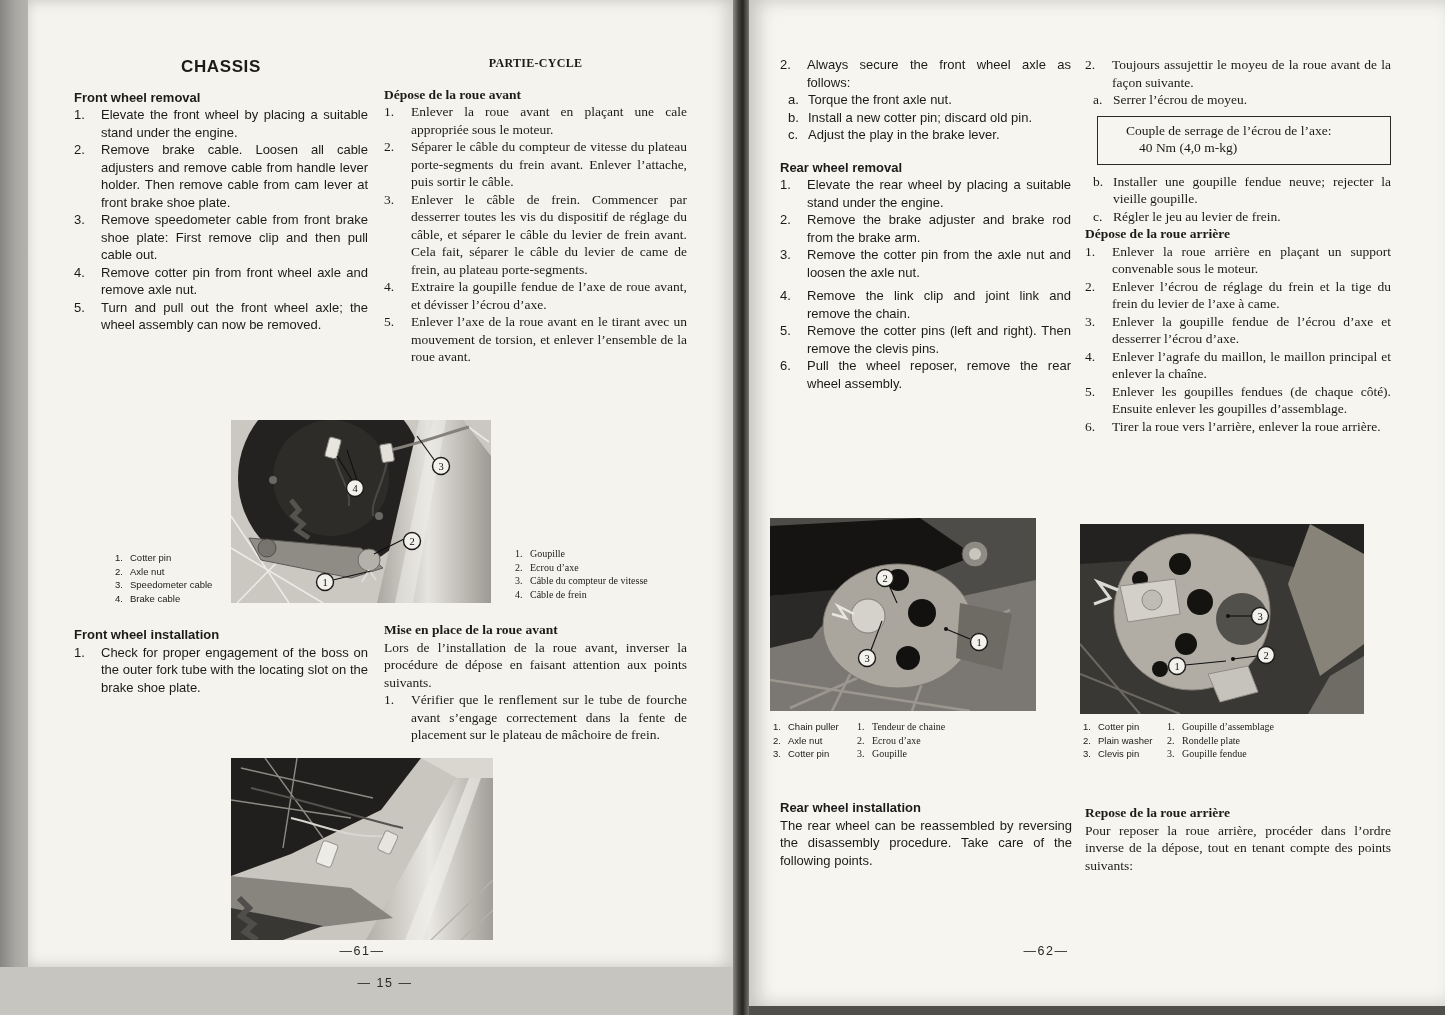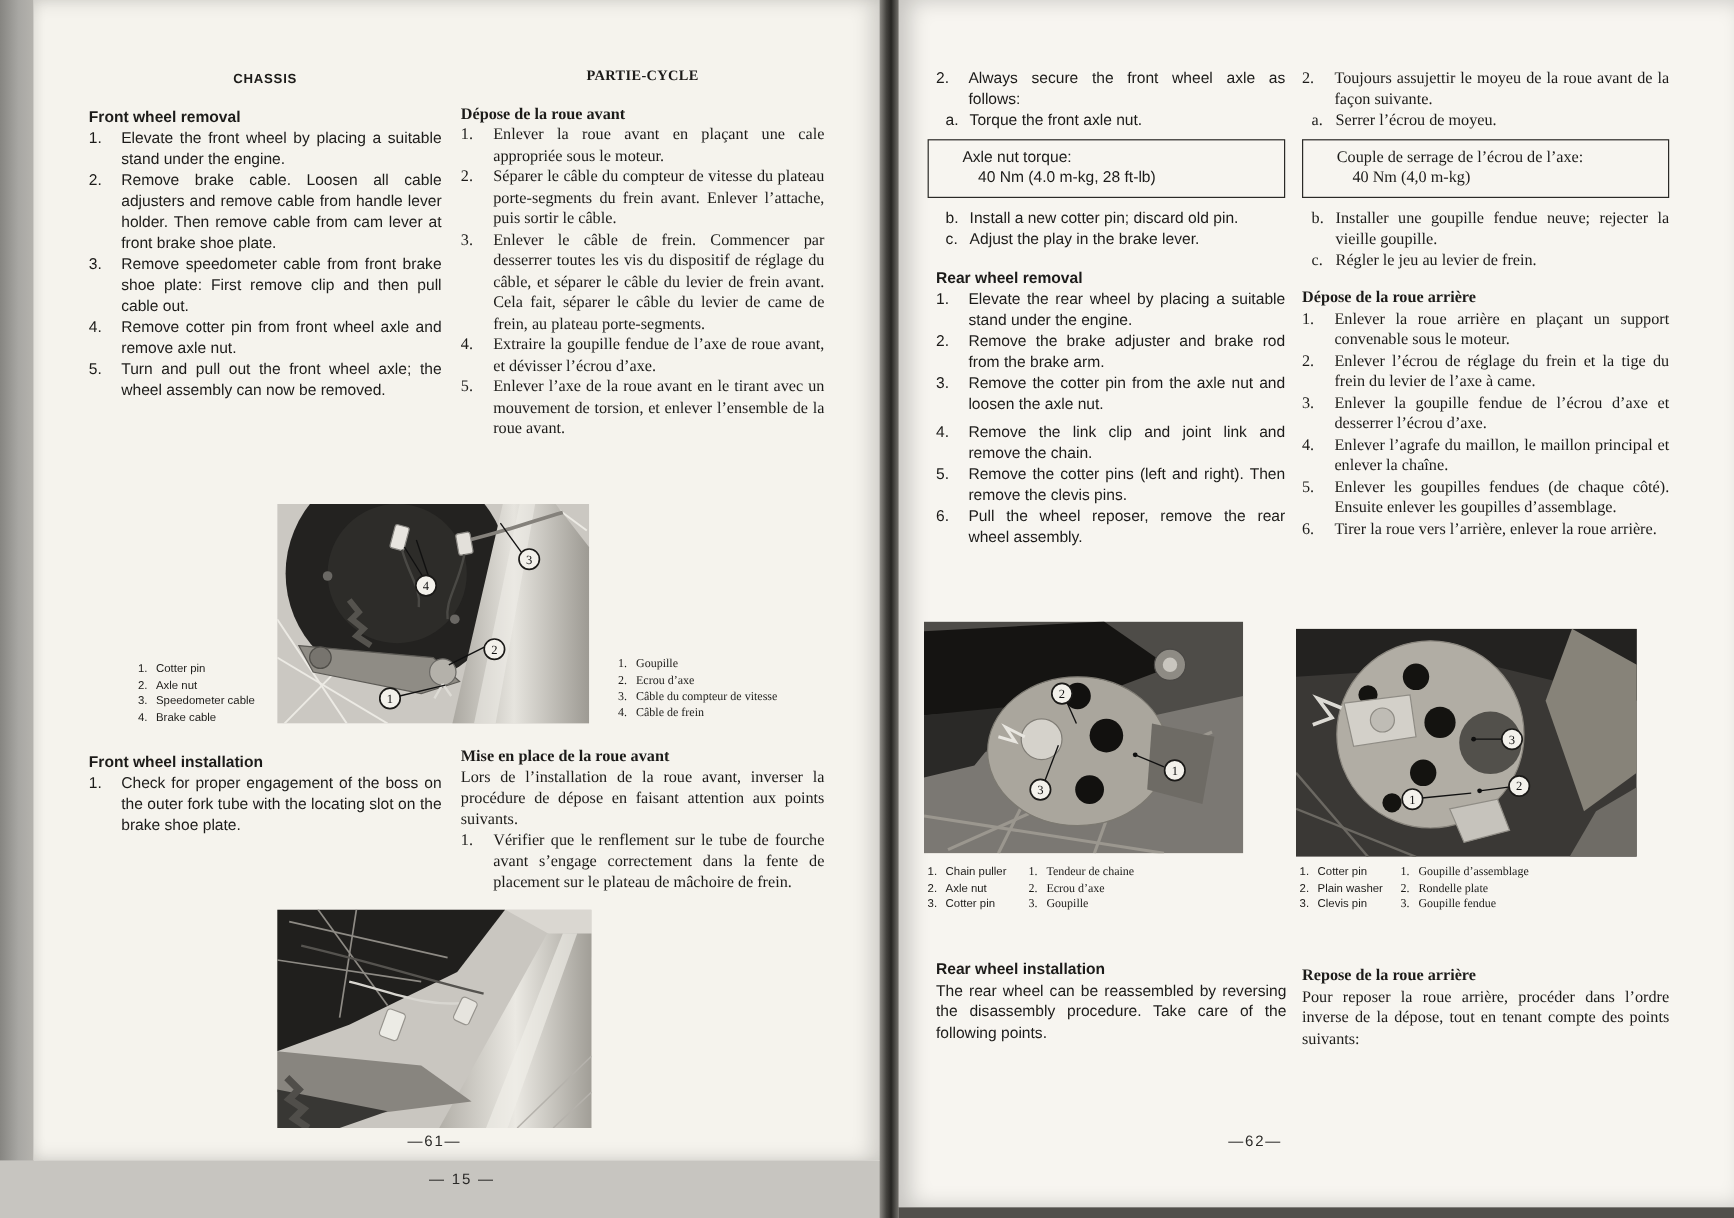--- a/index.html
+++ b/index.html
@@ -19,21 +19,21 @@
   .page-left  { left:28px;  top:0; width:705px; height:967px;  background:#f5f3ed;
                 box-shadow:inset -7px 0 16px rgba(0,0,0,.16), inset 4px 0 8px rgba(0,0,0,.05); }
   .page-right { left:749px; top:0; width:696px; height:1006px; background:#f7f5f0;
                 box-shadow:inset 9px 0 18px rgba(0,0,0,.20); }
 
   .blk { position:absolute; }
 
   .en { font-family:"Liberation Sans", sans-serif; font-size:13px;   line-height:17.5px; }
   .fr { font-family:"Liberation Serif", serif;     font-size:13.5px; line-height:17.5px; }
 
-  .main-title { font-weight:bold; text-align:center; margin:0 0 13px 0; font-size:11px; letter-spacing:.6px; }
+  .main-title { font-weight:bold; text-align:center; margin:0 0 13px 0; font-size:17px; letter-spacing:.6px; }
   .fr .main-title { font-size:12px; letter-spacing:.3px; }
   .sec-h { font-weight:bold; margin:0; }
   .intro { margin:0; text-align:justify; }
 
   .li { display:flex; }
   .li .n { flex:0 0 27px; }
   .li .t { flex:1; text-align:justify; }
   .li.sub .n { flex:0 0 20px; margin-left:8px; }
   .li.gap { margin-bottom:6px; }
 
@@ -270,24 +270,20 @@
 
     <div class="blk en" style="left:31px; top:56px; width:291px;">
       <div class="li">
           <span class="n">2.</span>
           <span class="t">Always secure the front wheel axle as follows:</span>
         </div>
       <div class="li sub">
           <span class="n">a.</span>
           <span class="t">Torque the front axle nut.</span>
         </div>
-      <div class="spec-box">
-        <div>Axle nut torque:</div>
-        <div class="l2">40 Nm (4.0 m-kg, 28 ft-lb)</div>
-      </div>
       <div class="li sub">
           <span class="n">b.</span>
           <span class="t">Install a new cotter pin; discard old pin.</span>
         </div>
       <div class="li sub">
           <span class="n">c.</span>
           <span class="t">Adjust the play in the brake lever.</span>
         </div>
       <div class="sec-h" style="margin-top:15px;">Rear wheel removal</div>
       <div class="li">
@@ -318,33 +314,33 @@
 
     <div class="blk fr" style="left:336px; top:56px; width:306px;">
       <div class="li">
           <span class="n">2.</span>
           <span class="t">Toujours assujettir le moyeu de la roue avant de la façon suivante.</span>
         </div>
       <div class="li sub">
           <span class="n">a.</span>
           <span class="t">Serrer l’écrou de moyeu.</span>
         </div>
-      <div class="spec-box" style="margin-left:0;">
+      <div class="spec-box" style="margin-left:12px;">
         <div>Couple de serrage de l’écrou de l’axe:</div>
         <div class="l2">40 Nm (4,0 m-kg)</div>
       </div>
       <div class="li sub">
           <span class="n">b.</span>
           <span class="t">Installer une goupille fendue neuve; rejecter la vieille goupille.</span>
         </div>
       <div class="li sub">
           <span class="n">c.</span>
           <span class="t">Régler le jeu au levier de frein.</span>
         </div>
-      <div class="sec-h" style="margin-top:14px;">Dépose de la roue arrière</div>
+      <div class="sec-h" style="">Dépose de la roue arrière</div>
       <div class="li">
           <span class="n">1.</span>
           <span class="t">Enlever la roue arrière en plaçant un support convenable sous le moteur.</span>
         </div>
       <div class="li">
           <span class="n">2.</span>
           <span class="t">Enlever l’écrou de réglage du frein et la tige du frein du levier de l’axe à came.</span>
         </div>
       <div class="li">
           <span class="n">3.</span>

